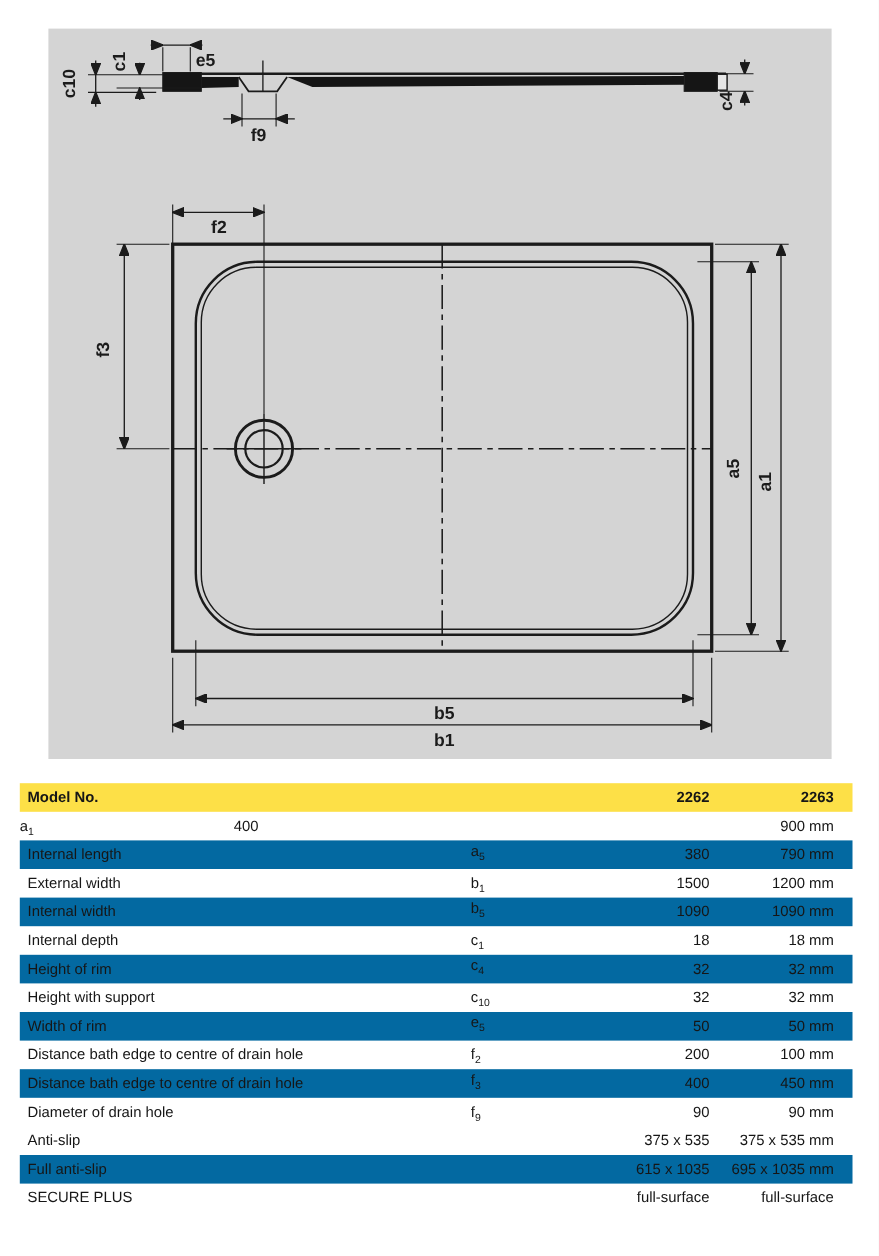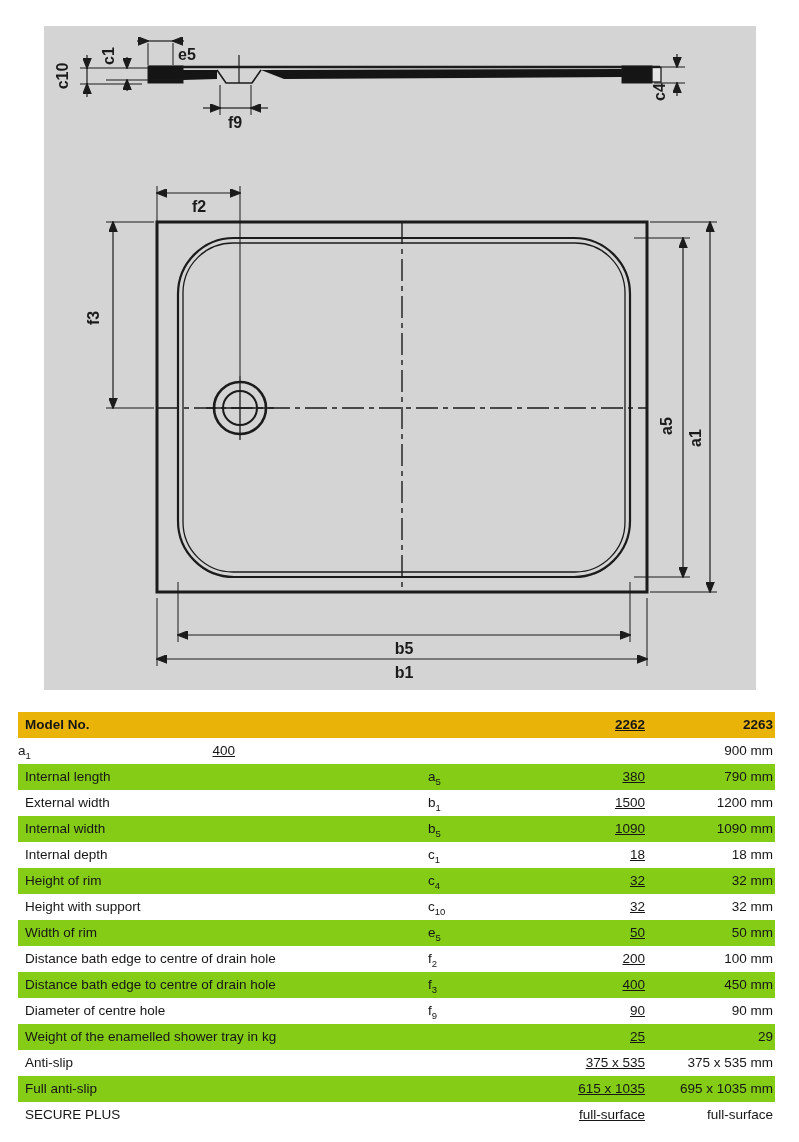--- a/index.html
+++ b/index.html
@@ -17,27 +17,27 @@
   svg line, svg path, svg rect, svg circle { stroke:#1b1b1b; }
   svg text {
     font-family:"Liberation Sans", sans-serif;
     font-size:16px; font-weight:bold; fill:#1b1b1b; stroke:none;
   }
   .spec-table {
     position:absolute; left:18px; top:712px; width:757px;
     font-size:13.5px;
   }
   .t-row { display:flex; height:26px; line-height:26px; }
-  .t-row.gray { background:#84cc16; }
-  .t-row.head { background:#eab308; font-weight:bold; }
+  .t-row.gray { background:#0369a1;align-items:center; }
+  .t-row.head { background:#fde047; font-weight:bold; }
   .c { white-space:nowrap; overflow:hidden; }
   .c.lbl { width:410px; padding-left:7px; box-sizing:border-box; }
   .c.sym { width:100px; }
-  .c.v1  { width:117px; text-align:right;text-decoration:underline; }
-  .c.v2  { flex:1; text-align:right; padding-right:2px; }
+  .c.v1  { width:117px; text-align:right; }
+  .c.v2  { flex:1; text-align:right; padding-right:17px; }
   .c.sym sub { font-size:9.5px; }
 </style>
 </head>
 <body>
 
 <div class="panel">
   <svg width="712" height="664" viewBox="0 0 712 664">
     <defs>
       <marker id="arr" viewBox="0 0 10 8" markerWidth="11" markerHeight="9" refX="9.5" refY="4" orient="auto-start-reverse" markerUnits="userSpaceOnUse">
         <path d="M0,0 L10,4 L0,8 Z" fill="#1b1b1b" stroke="none"></path>
@@ -229,32 +229,26 @@
   </div>
 
   <div class="t-row gray">
     <div class="c lbl">Distance bath edge to centre of drain hole</div>
     <div class="c sym"><span>f</span><sub>3</sub></div>
     <div class="c v1">400</div>
     <div class="c v2">450 mm</div>
   </div>
 
   <div class="t-row">
-    <div class="c lbl">Diameter of centre hole</div>
+    <div class="c lbl">Diameter of drain hole</div>
     <div class="c sym"><span>f</span><sub>9</sub></div>
     <div class="c v1">90</div>
     <div class="c v2">90 mm</div>
   </div>
 
-  <div class="t-row gray">
-    <div class="c lbl">Weight of the enamelled shower tray in kg</div>
-    <div class="c sym"><span></span><sub></sub></div>
-    <div class="c v1">25</div>
-    <div class="c v2">29</div>
-  </div>
 
   <div class="t-row">
     <div class="c lbl">Anti-slip</div>
     <div class="c sym"><span></span><sub></sub></div>
     <div class="c v1">375 x 535</div>
     <div class="c v2">375 x 535 mm</div>
   </div>
 
   <div class="t-row gray">
     <div class="c lbl">Full anti-slip</div>

